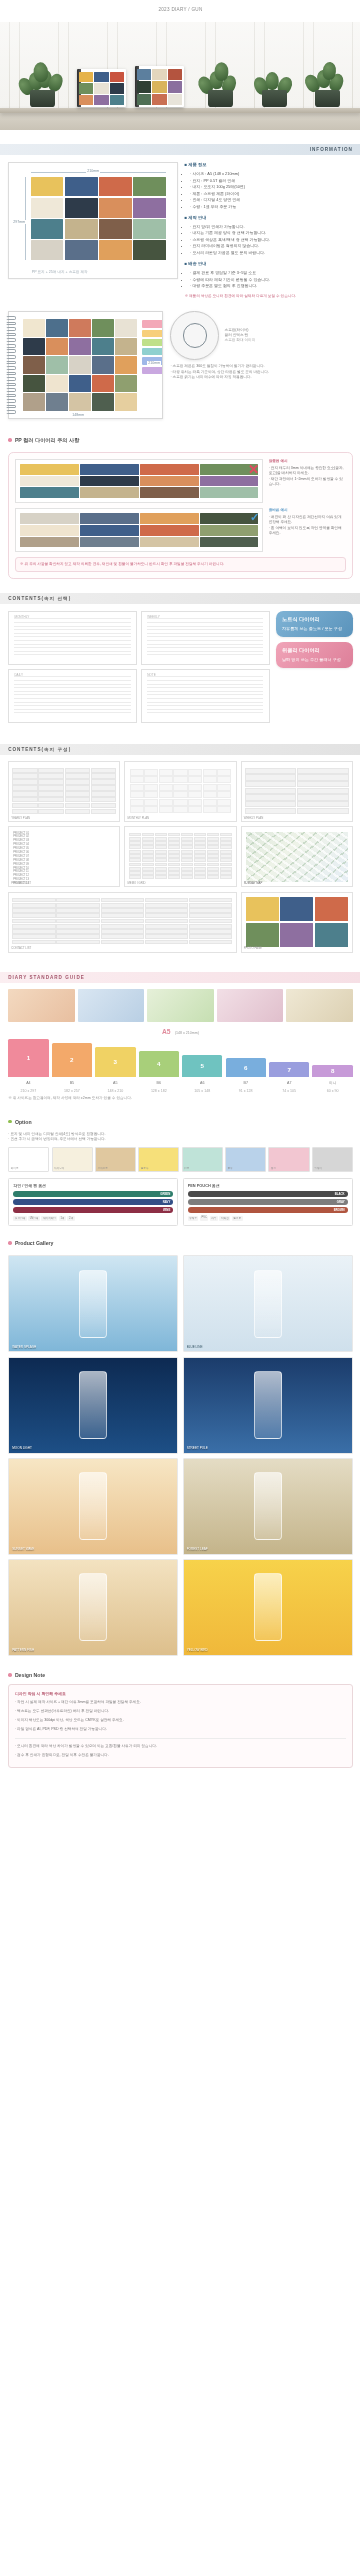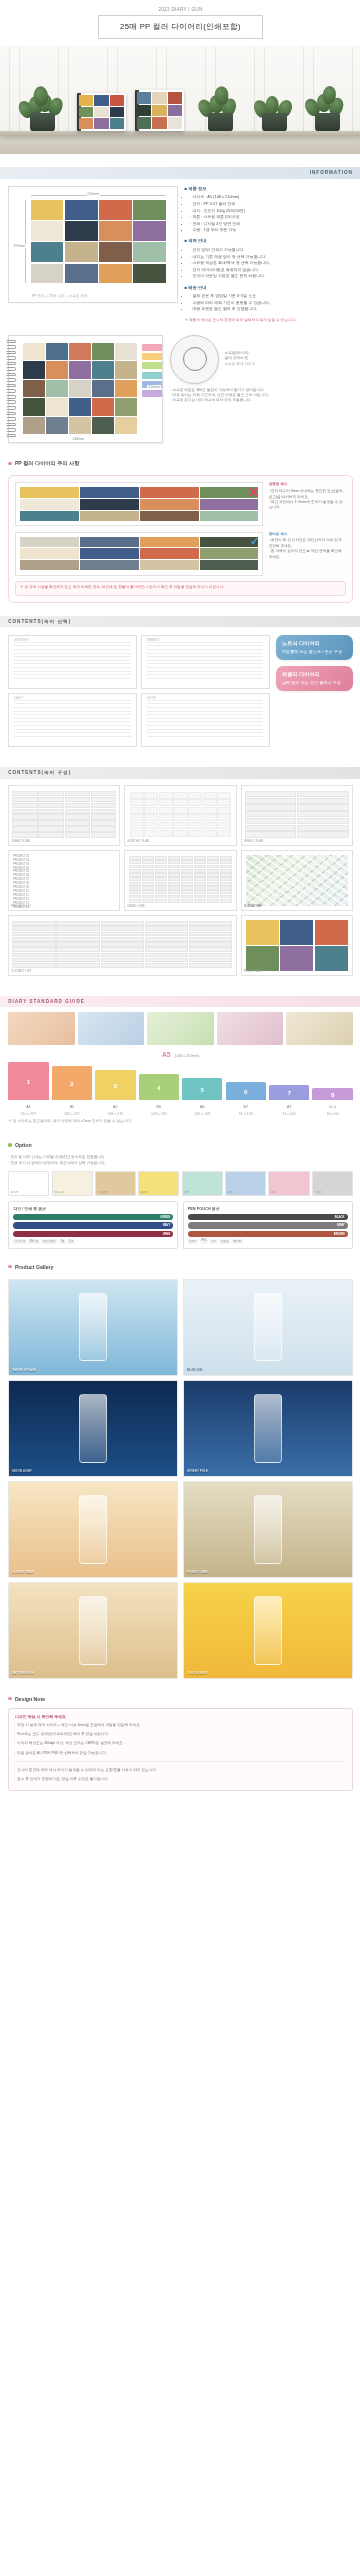--- a/index.html
+++ b/index.html
@@ -281,21 +281,20 @@
   .dn-box .ttl { font-size:3.9px; color:#b35068; font-weight:bold; margin-bottom:3.1px;}
   .hr { height:0.5px; background:#ececec; margin: 5.2px 0;}
   .footer-space { height: 5.2px;}
 </style>
 </head>
 <body>
 
 <div class="page">
 
   <div class="top-label">2023 DIARY / GUN</div>
-  <div class="hero-title-box">25매 PP 컬러 다이어리(인쇄포함)</div>
 
   <div class="hero-photo">
     <div class="wall"></div>
     <div class="shelf shelf2"></div>
     <div class="shelf"></div>
 
     <div class="plant" style="left:20.6px;">
       <div class="leaves">
         <span style="left:3.1px;  bottom:0; transform:rotate(-32deg);"></span>
         <span style="left:10.3px; bottom:3.1px; transform:rotate(-12deg);"></span>

